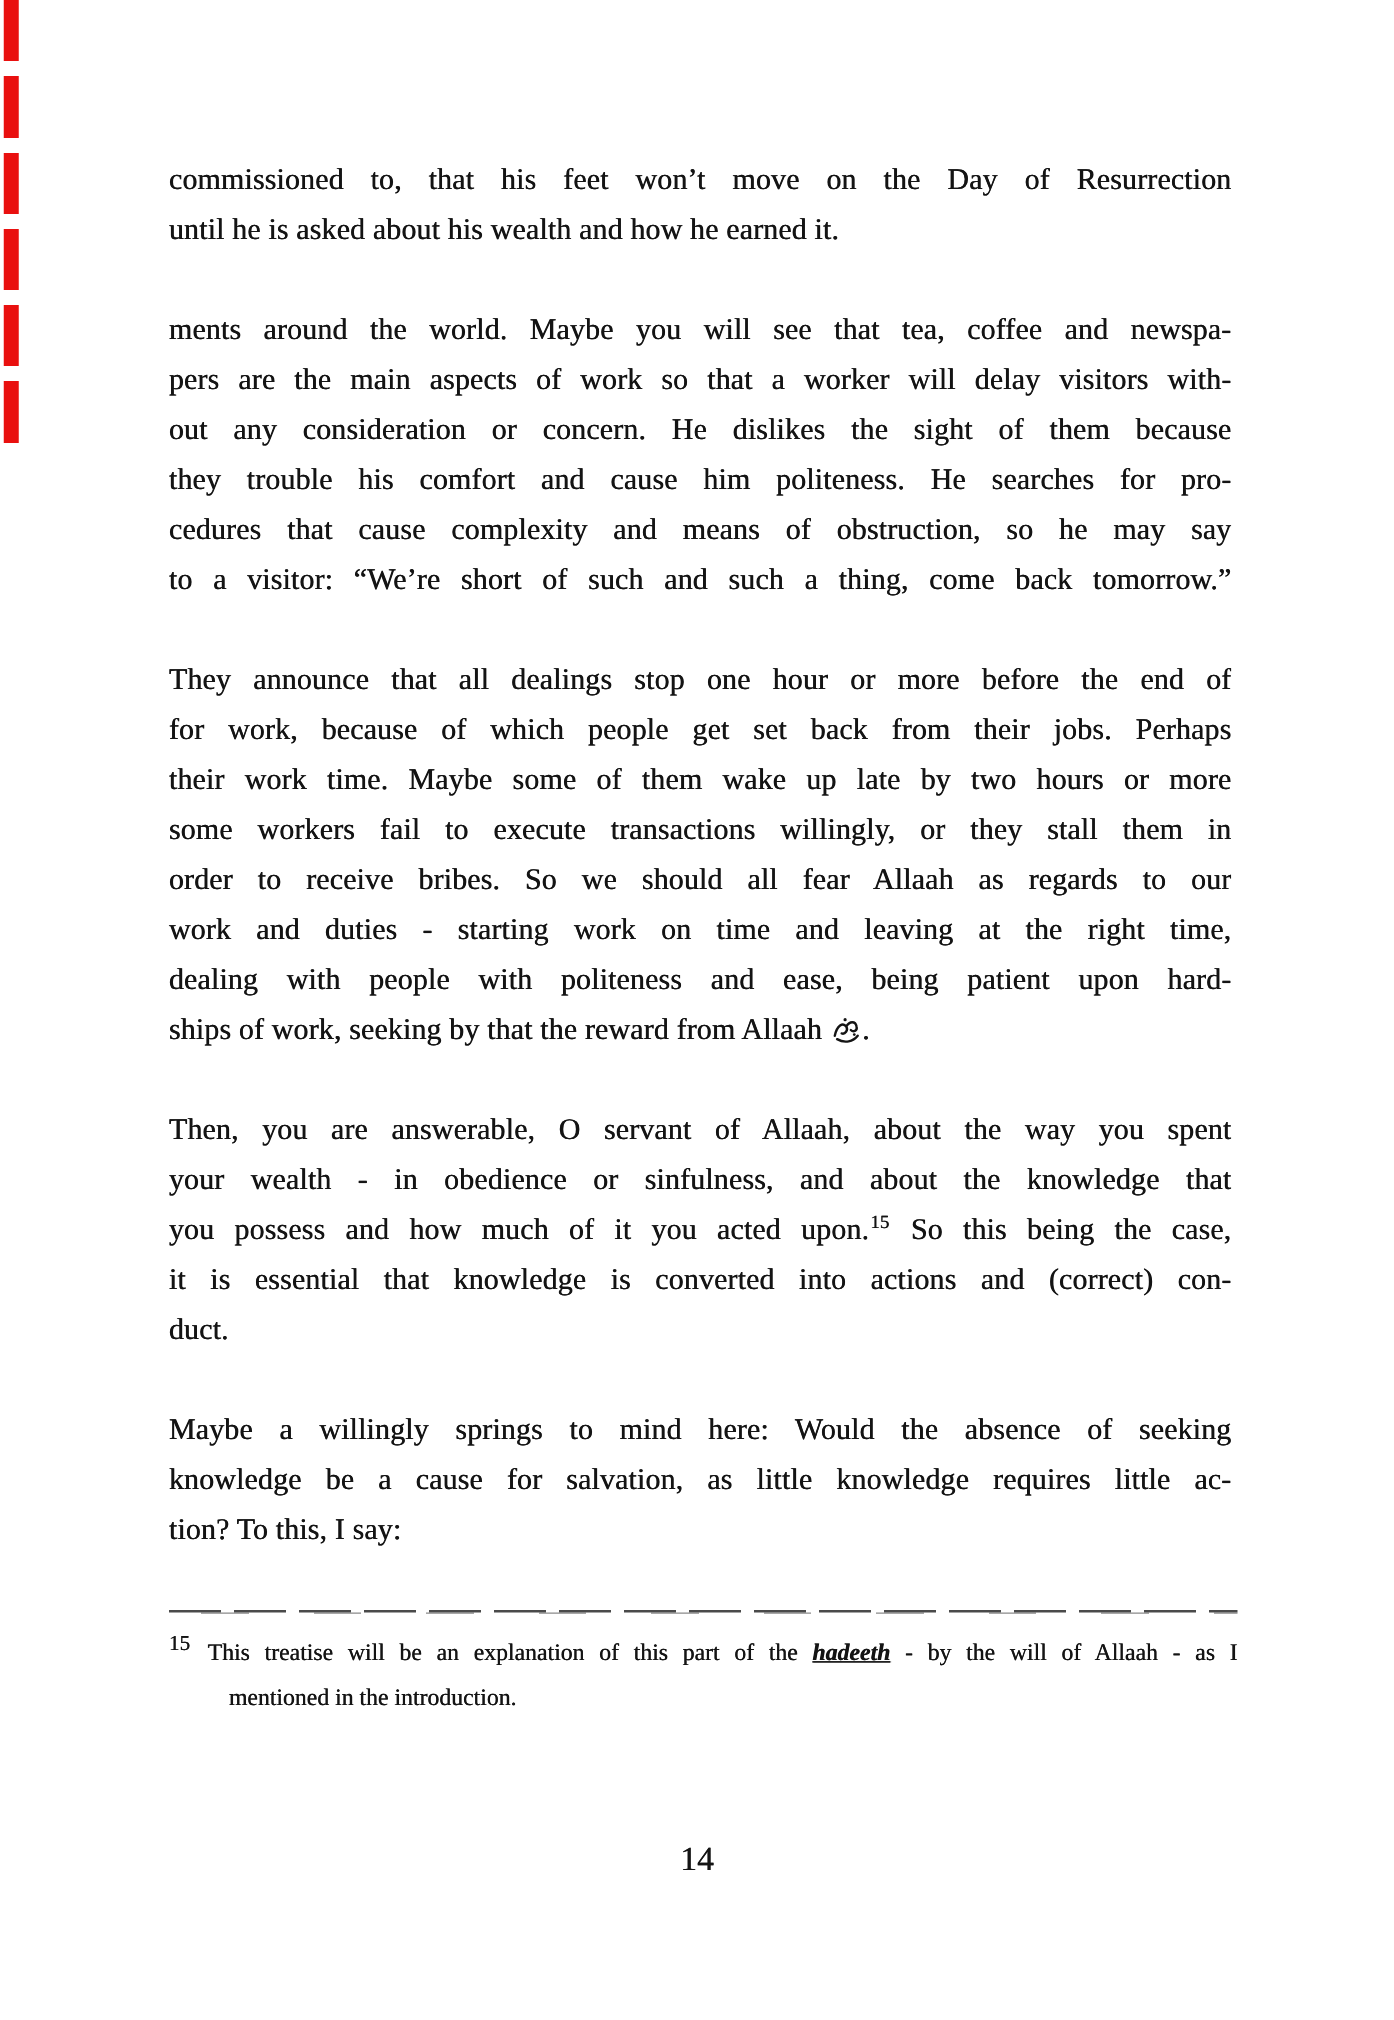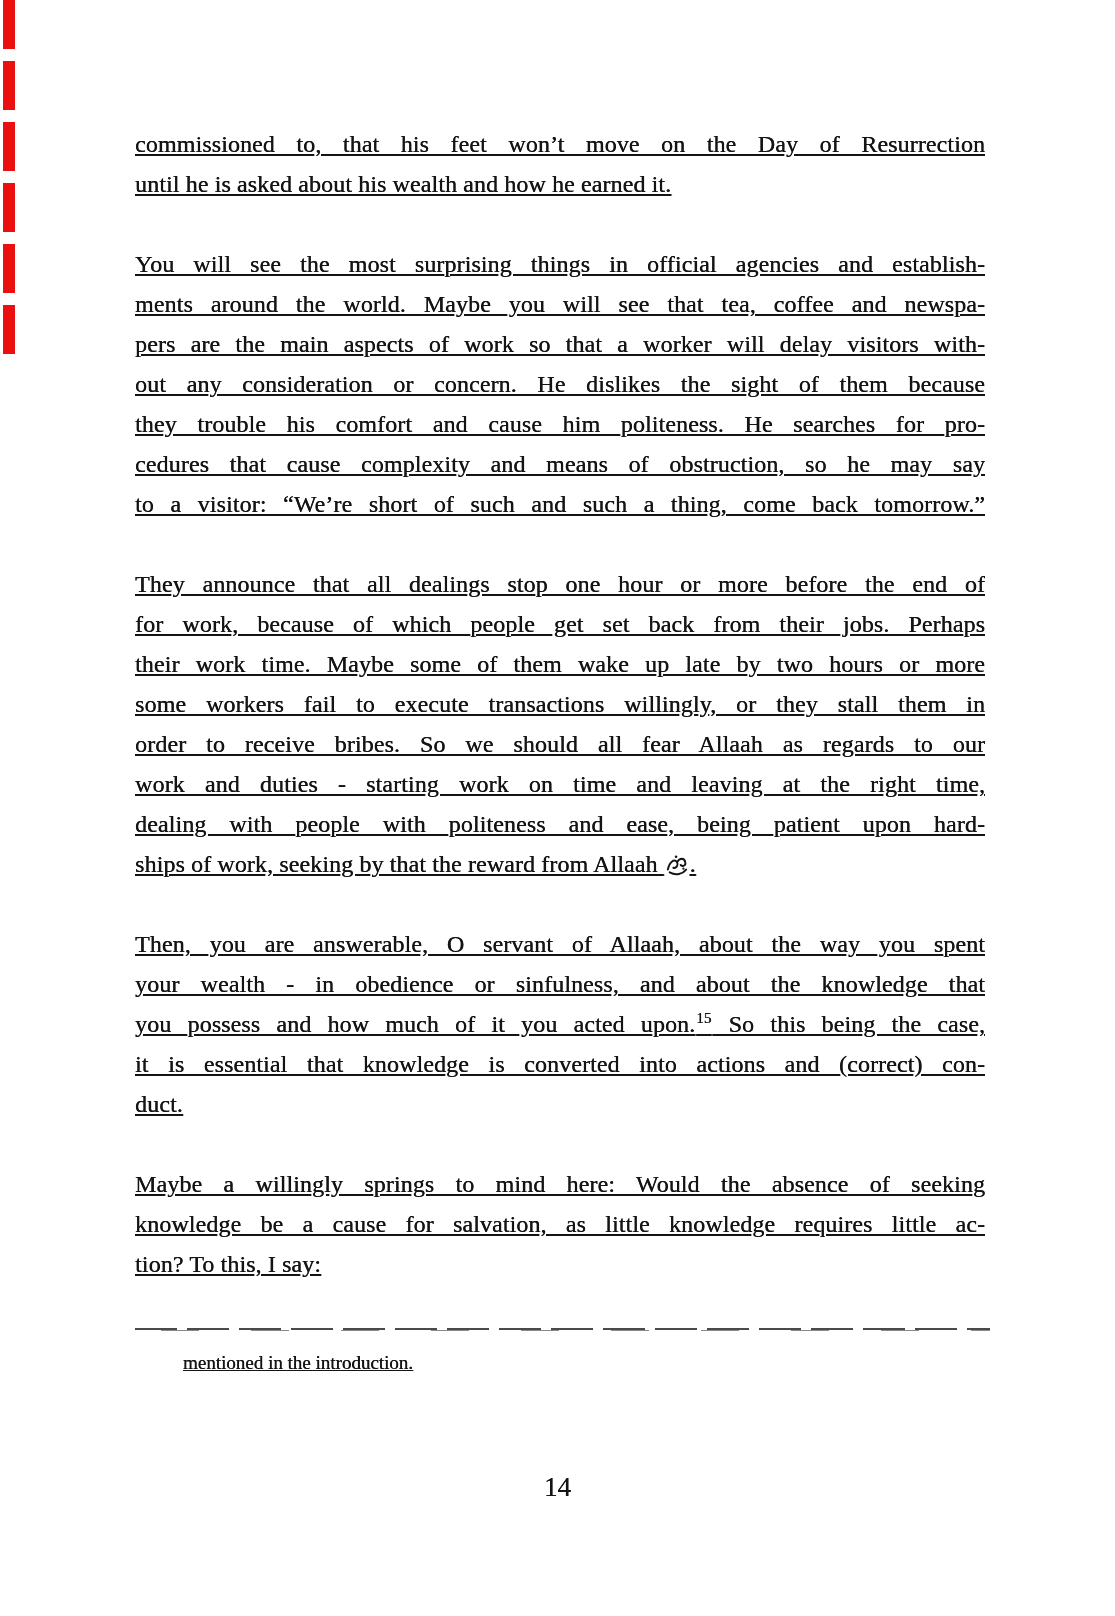--- a/index.html
+++ b/index.html
@@ -15,21 +15,21 @@
     color:var(--ink);
     position:relative;
     overflow:hidden;
   }
   .page{position:absolute;inset:0;background:var(--bg);}
   .red-marks{
     position:absolute;left:3px;top:0;width:12px;height:366px;
     background:repeating-linear-gradient(to bottom,var(--red) 0 49px,transparent 49px 61px);
   }
   .text-block{
-    position:absolute;left:135px;top:124px;width:850px;text-decoration:underline;
+    position:absolute;left:135px;top:124px;width:850px;
   }
   .para{margin:0 0 40px 0;}
   .line{
     font-size:24px;
     line-height:40px;
     height:40px;
     overflow:hidden;
     text-align:justify;
     text-align-last:justify;
     letter-spacing:0.1px;
@@ -96,21 +96,20 @@
   <div class="red-marks"></div>
 
   <main class="text-block">
 
     <section class="para">
       <div class="line">commissioned to, that his feet won’t move on the Day of Resurrection</div>
       <div class="line last">until he is asked about his wealth and how he earned it.</div>
     </section>
 
     <section class="para">
-      <div class="line">You will see the most surprising things in official agencies and establish-</div>
       <div class="line">ments around the world. Maybe you will see that tea, coffee and newspa-</div>
       <div class="line">pers are the main aspects of work so that a worker will delay visitors with-</div>
       <div class="line">out any consideration or concern. He dislikes the sight of them because</div>
       <div class="line">they trouble his comfort and cause him politeness. He searches for pro-</div>
       <div class="line">cedures that cause complexity and means of obstruction, so he may say</div>
       <div class="line">to a visitor: “We’re short of such and such a thing, come back tomorrow.”</div>
     </section>
 
     <section class="para">
       <div class="line">They announce that all dealings stop one hour or more before the end of</div>
@@ -137,20 +136,21 @@
 
     <section class="para">
       <div class="line">Maybe a willingly springs to mind here: Would the absence of seeking</div>
       <div class="line">knowledge be a cause for salvation, as little knowledge requires little ac-</div>
       <div class="line last">tion? To this, I say:</div>
     </section>
 
     <div class="separator"></div>
 
     <div class="footnote">
+      <div class="fn-line"><span class="fn-marker">15</span><span>This treatise will be an explanation of this part of the </span><span class="fn-term">hadeeth</span><span> - by the will of Allaah - as I</span></div>
       <div class="fn-line last">mentioned in the introduction.</div>
     </div>
 
   </main>
 
   <div class="page-number">14</div>
 
 </div>
 
 </body></html>

